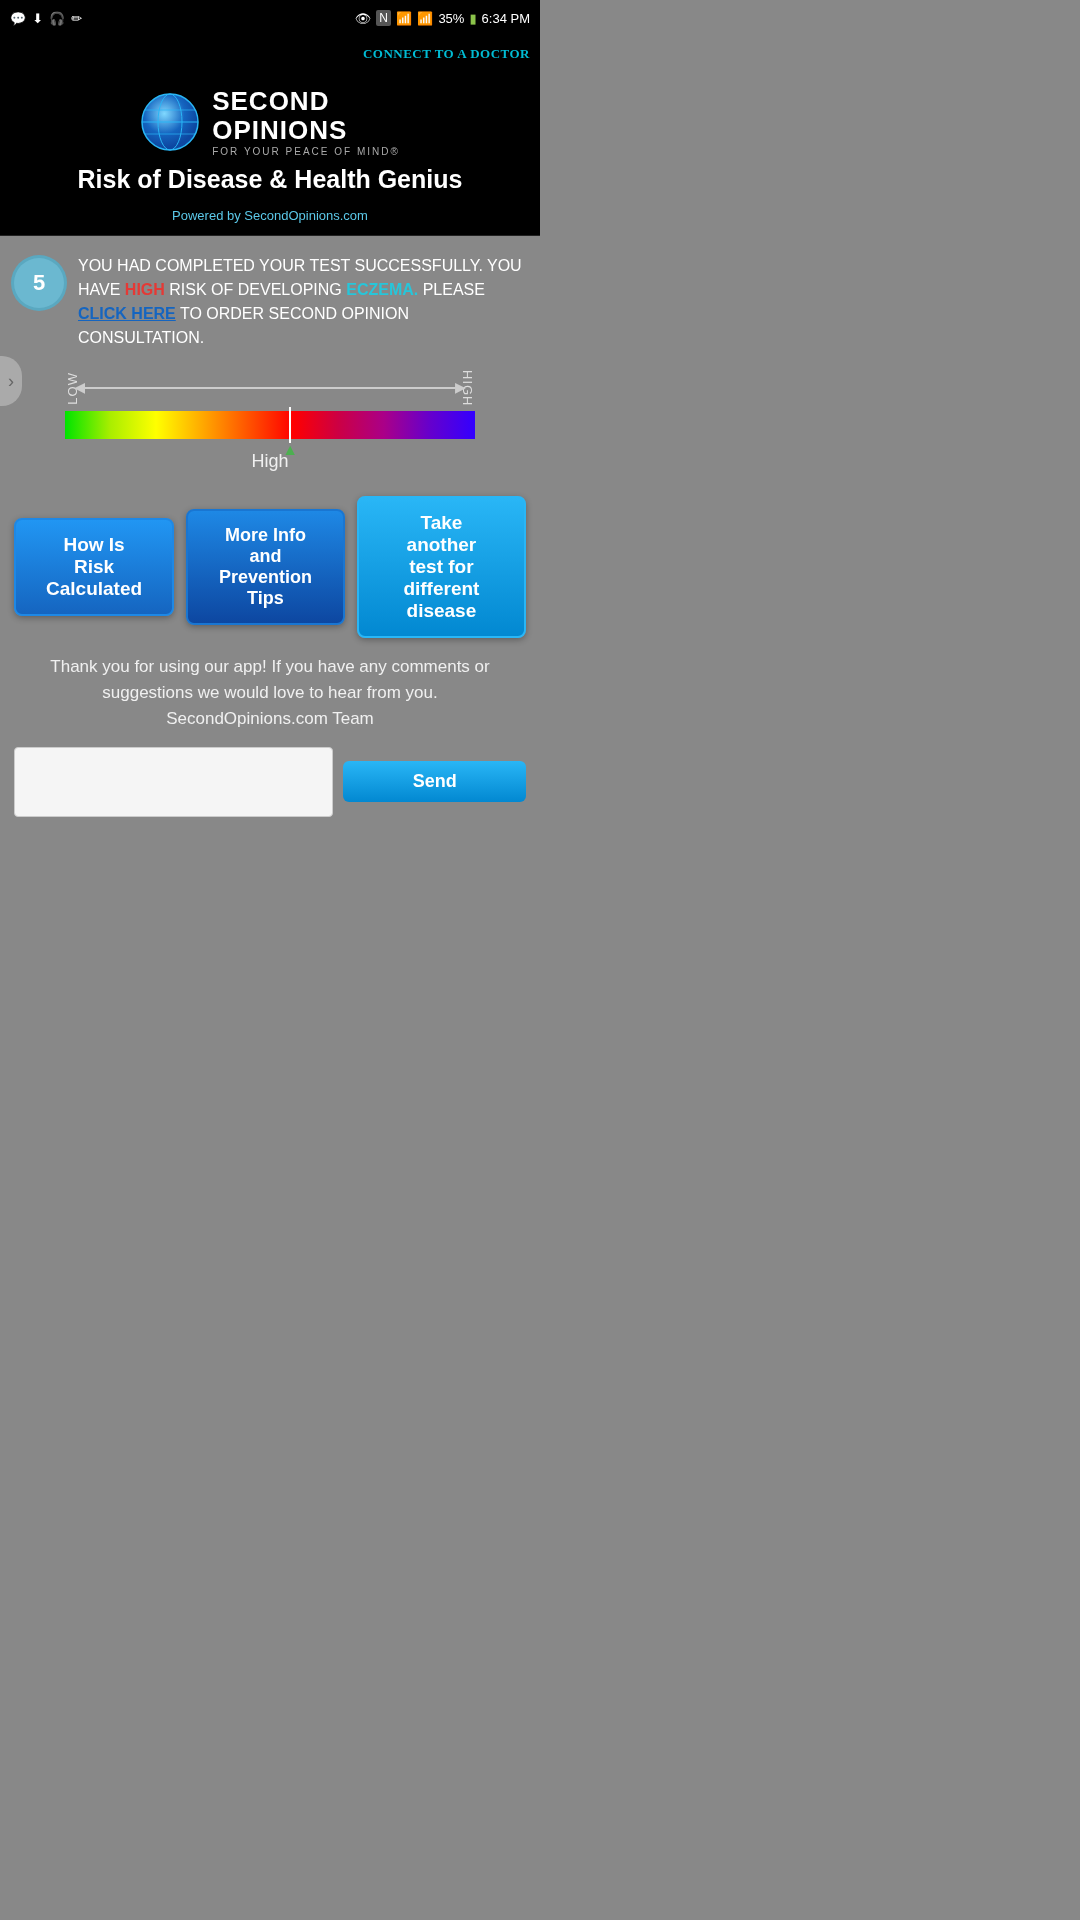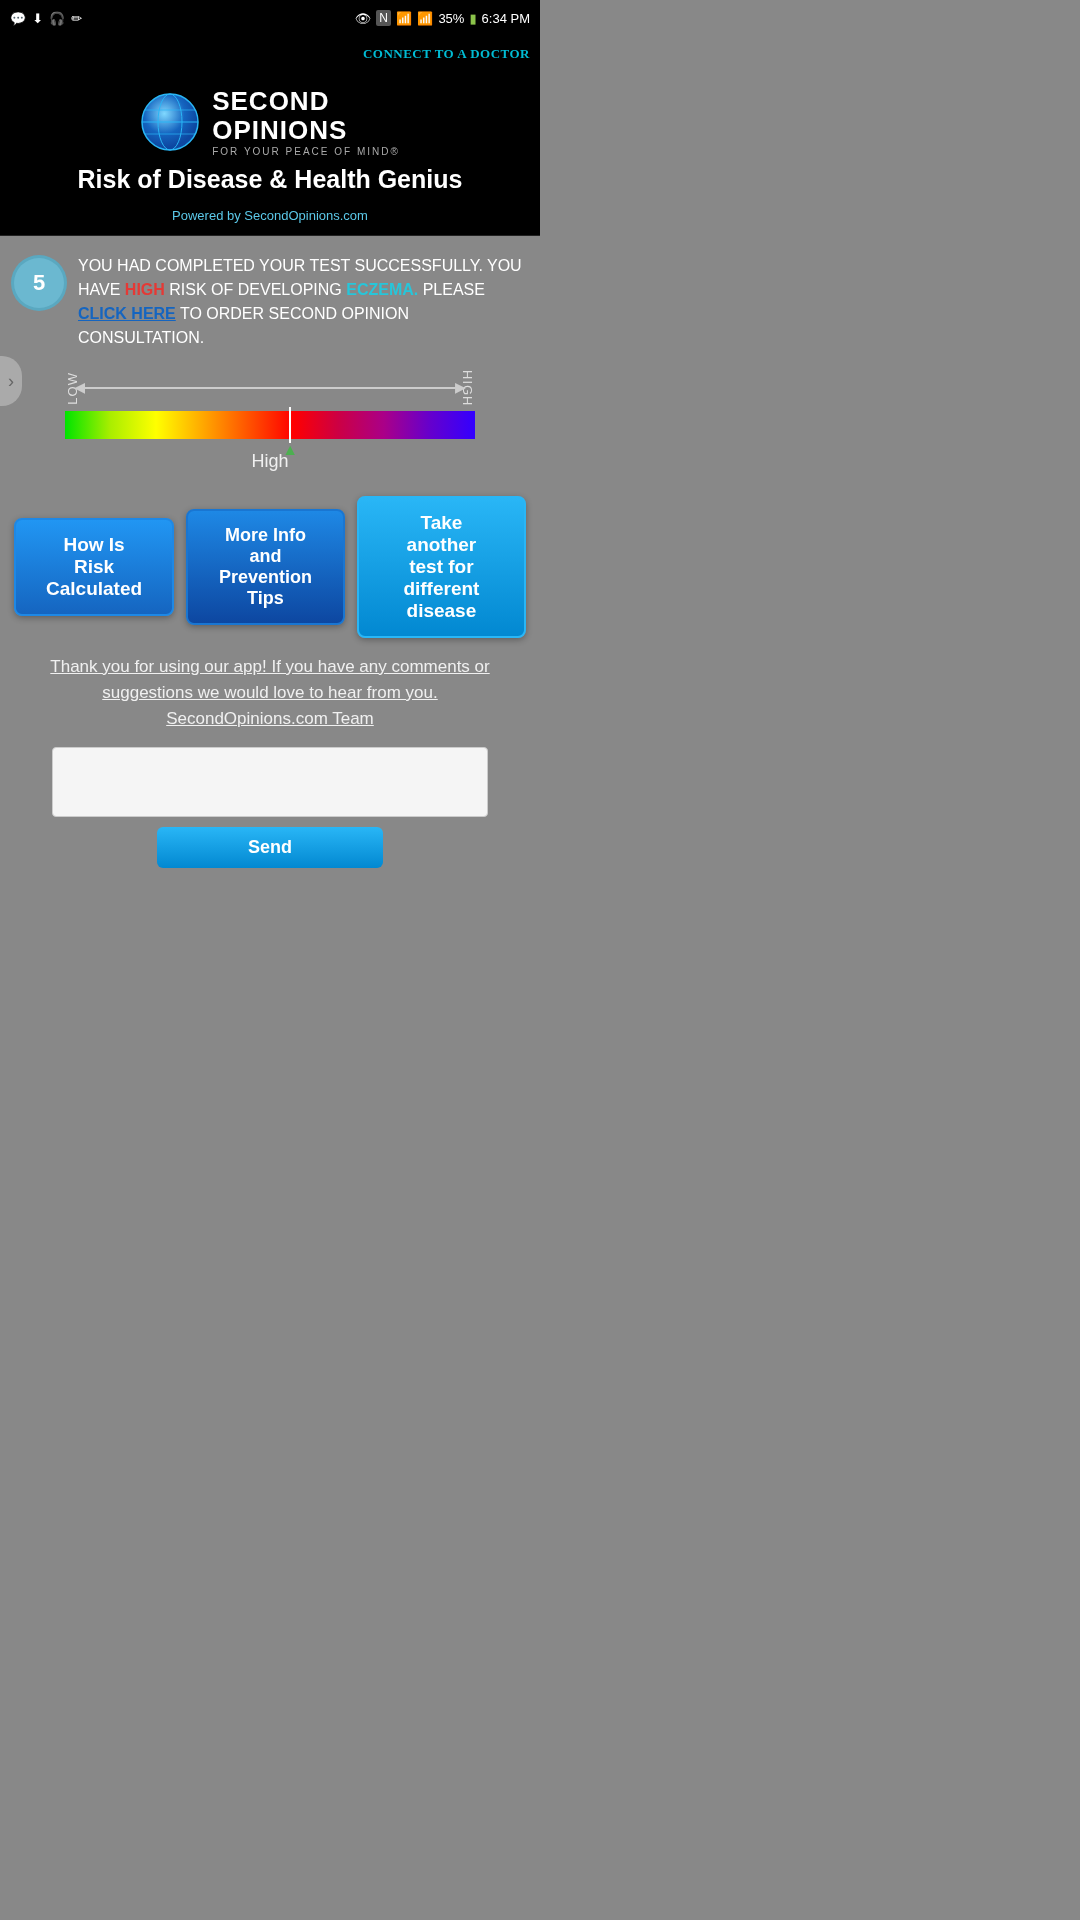--- a/index.html
+++ b/index.html
@@ -294,27 +294,26 @@
       box-shadow: 0 2px 6px rgba(0,0,0,0.3);
     }
 
     
     .thankyou-text {
       color: #f0f0f0;
       font-size: 17px;
       text-align: center;
       line-height: 1.55;
       margin: 14px 10px 14px 10px;
-      text-decoration: underline;
     }
 
     
     .feedback-section {
       display: flex;
-      flex-direction: column;
+      flex-direction: row;
       align-items: center;
       gap: 10px;
       padding-bottom: 20px;
     }
     .feedback-input {
       width: 85%;
       height: 70px;
       background: #f5f5f5;
       border: 1px solid #ccc;
       border-radius: 4px;

